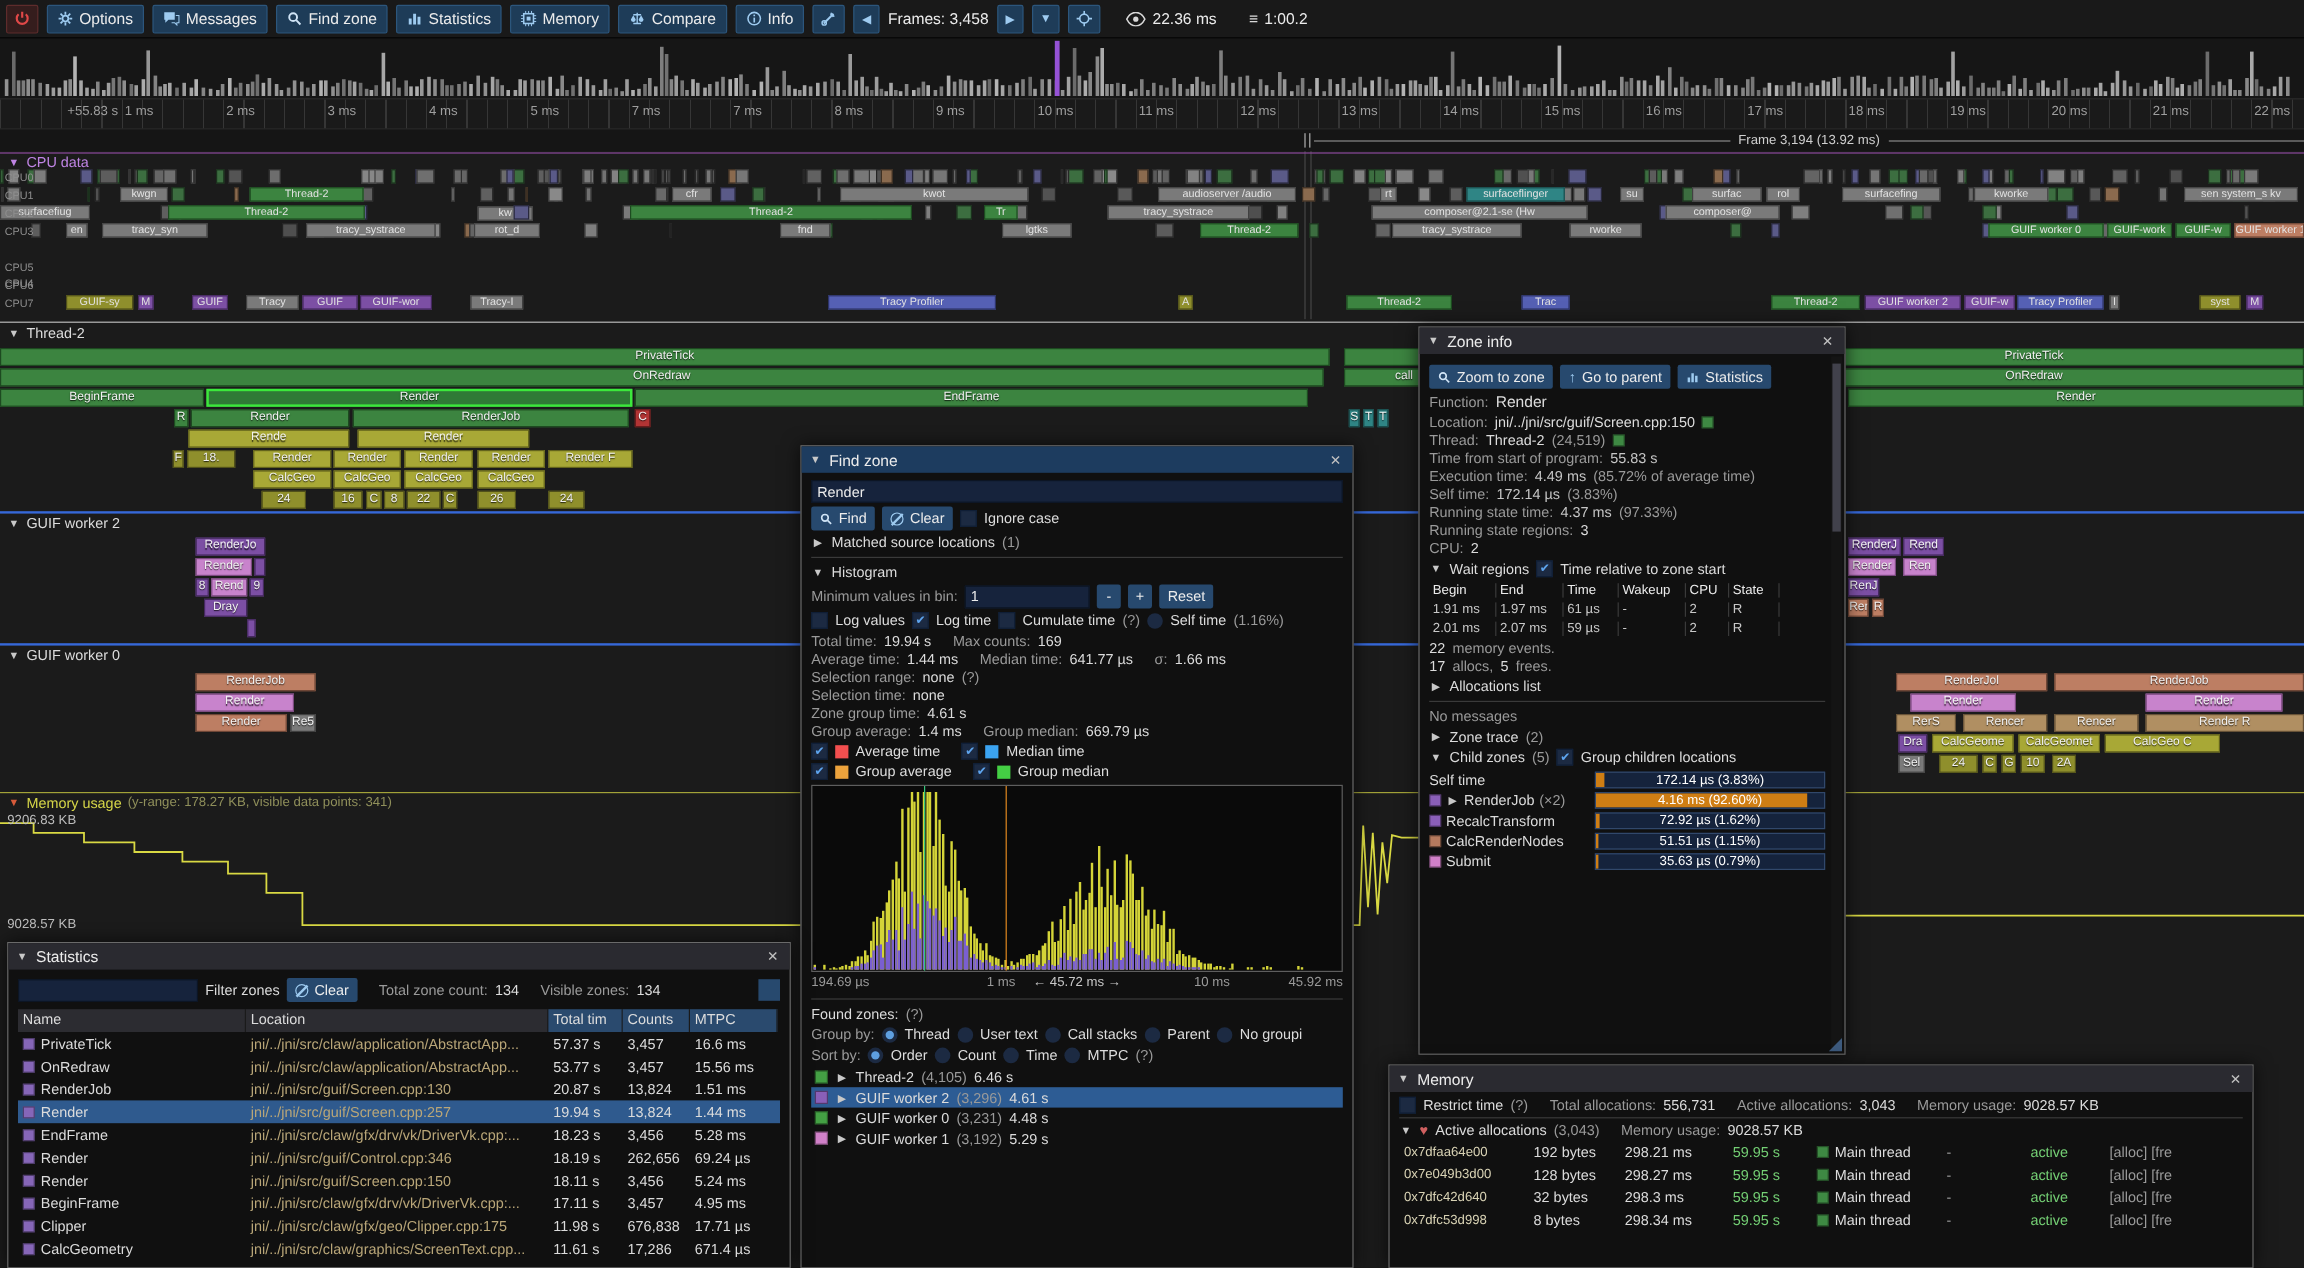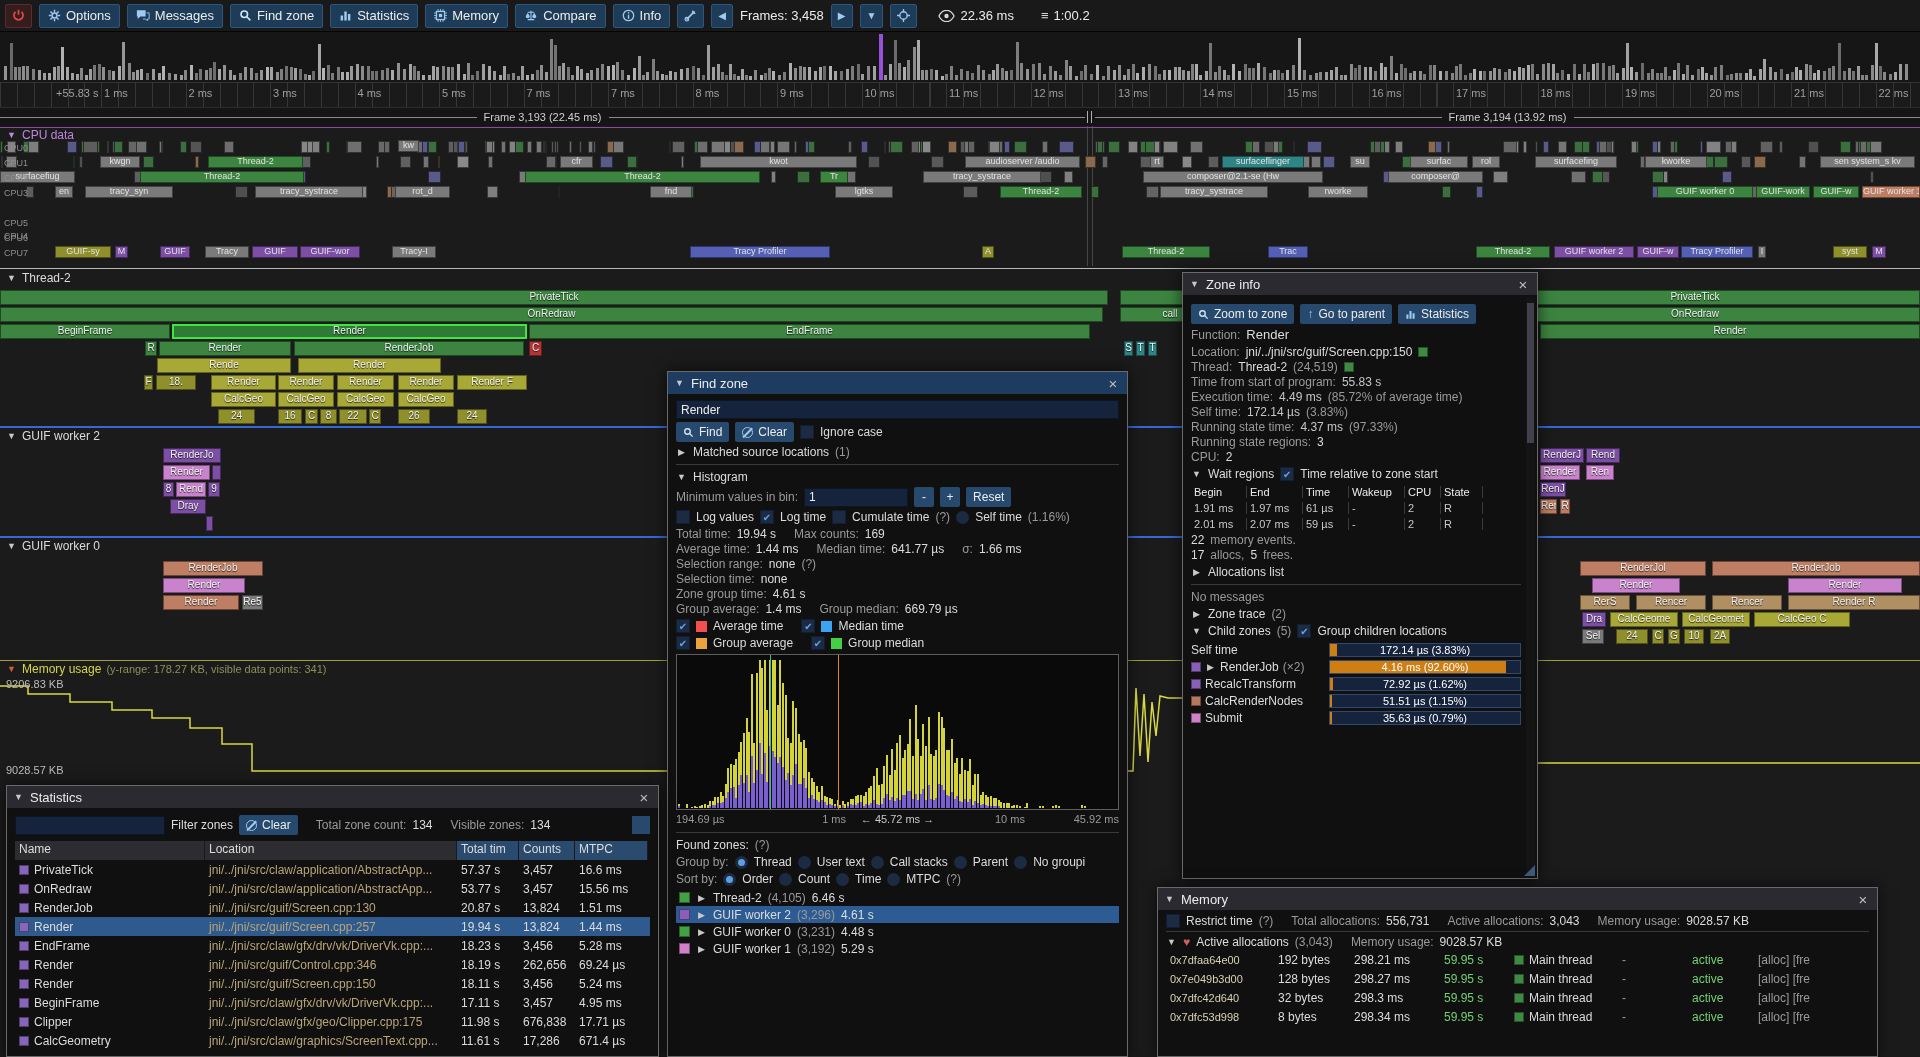--- a/index.html
+++ b/index.html
@@ -617,25 +617,20 @@
       <span class="rtick" style="left: 1371.5px;">16 ms</span>
       <span class="rtick" style="left: 1456px;">17 ms</span>
       <span class="rtick" style="left: 1540.5px;">18 ms</span>
       <span class="rtick" style="left: 1625px;">19 ms</span>
       <span class="rtick" style="left: 1709.5px;">20 ms</span>
       <span class="rtick" style="left: 1794px;">21 ms</span>
       <span class="rtick" style="left: 1878.5px;">22 ms</span>
     </div>
 
   <div class="framerow">
-    <div class="fspan" style="left:0;width:1085px">
-      <div class="line"></div>
-        <span class="lbl">Frame 3,193 (22.45 ms)</span>
-        <div class="line"></div>
-    </div>
     <div class="fdiv" style="left:1087px"></div>
     <div class="fdiv" style="left:1091px"></div>
     <div class="fspan" style="left:1095px;width:825px">
       <div class="line"></div>
         <span class="lbl">Frame 3,194 (13.92 ms)</span>
         <div class="line"></div>
     </div>
   </div>
   <div class="vmark" style="left:1087px"></div>
   <div class="vmark" style="left:1092px"></div>
@@ -853,21 +848,21 @@
       <div class="cseg" style="left: 1297px; width: 13px; top: 156px; background: rgb(123, 123, 123);"></div>
       <div class="cseg" style="left: 1714px; width: 14px; top: 156px; background: rgb(60, 110, 64);"></div>
       <div class="cseg" style="left: 1754px; width: 12px; top: 156px; background: rgb(138, 106, 78);"></div>
       <div class="cseg" style="left: 1799px; width: 7px; top: 156px; background: rgb(116, 116, 116);"></div>
       <div class="cseg" style="left: 1140px; width: 11px; top: 156px; background: rgb(91, 91, 91);"></div>
       <div class="cseg" style="left: 376px; width: 3px; top: 156px; background: rgb(122, 122, 122);"></div>
       <div class="cseg" style="left: 1832px; width: 3px; top: 156px; background: rgb(109, 109, 109);"></div>
       <div class="cseg" style="left: 438px; width: 2px; top: 156px; background: rgb(138, 106, 78);"></div>
       <div class="cseg z-gray" style="left: 100px; width: 40px; top: 156px;">kwgn</div>
       <div class="cseg z-green" style="left: 208px; width: 95px; top: 156px;">Thread-2</div>
-      <div class="cseg z-gray" style="left: 398px; width: 21px; top: 140px;">kw</div>
+      <div class="cseg z-gray" style="left: 398px; width: 46px; top: 172px;">kw</div>
       <div class="cseg z-gray" style="left: 560px; width: 33px; top: 156px;">cfr</div>
       <div class="cseg z-gray" style="left: 700px; width: 157px; top: 156px;">kwot</div>
       <div class="cseg z-gray" style="left: 965px; width: 115px; top: 156px;">audioserver /audio</div>
       <div class="cseg z-gray" style="left: 1150px; width: 14px; top: 156px;">rt</div>
       <div class="cseg z-teal" style="left: 1222px; width: 82px; top: 156px;">surfaceflinger</div>
       <div class="cseg z-gray" style="left: 1350px; width: 20px; top: 156px;">su</div>
       <div class="cseg z-gray" style="left: 1410px; width: 58px; top: 156px;">surfac</div>
       <div class="cseg z-gray" style="left: 1472px; width: 28px; top: 156px;">rol</div>
       <div class="cseg z-gray" style="left: 1535px; width: 82px; top: 156px;">surfacefing</div>
       <div class="cseg z-gray" style="left: 1645px; width: 62px; top: 156px;">kworke</div>

